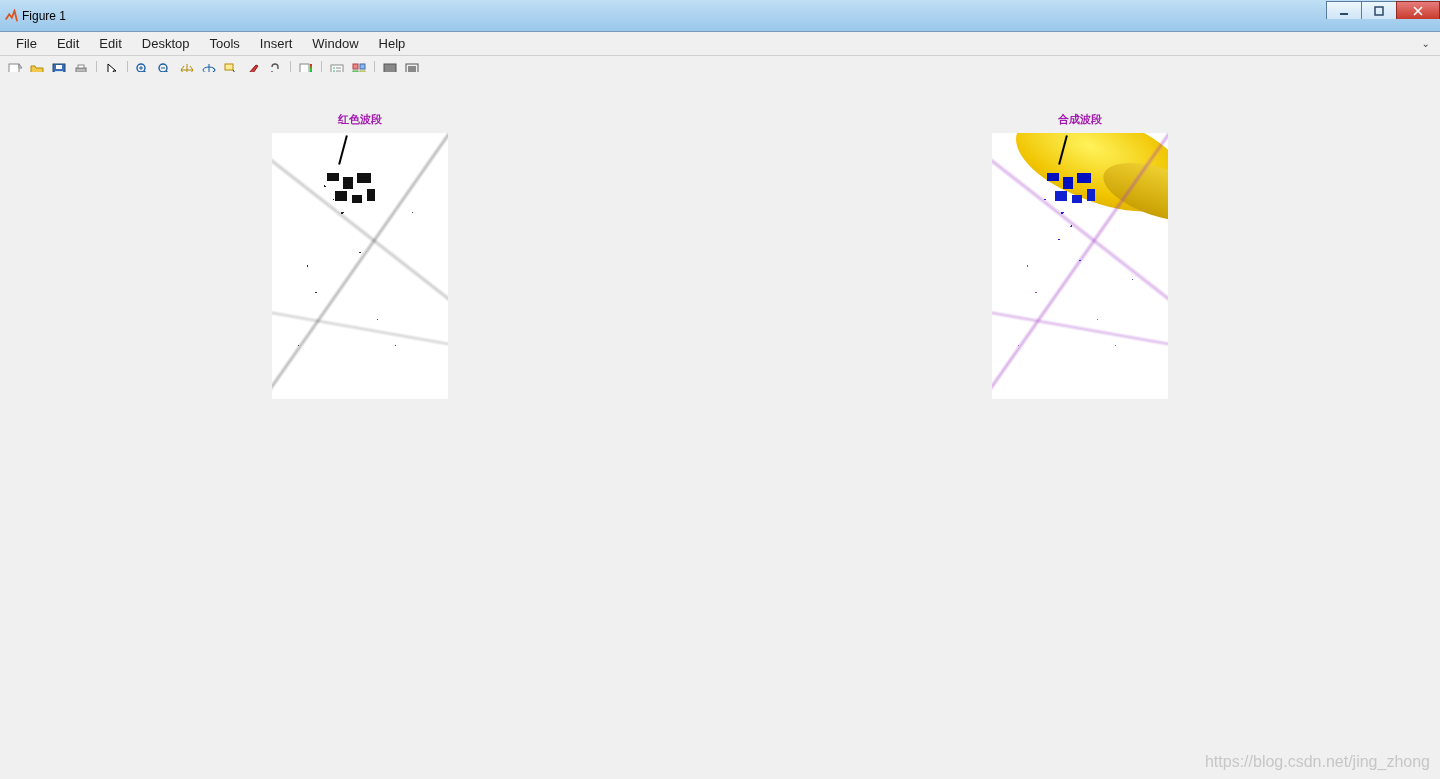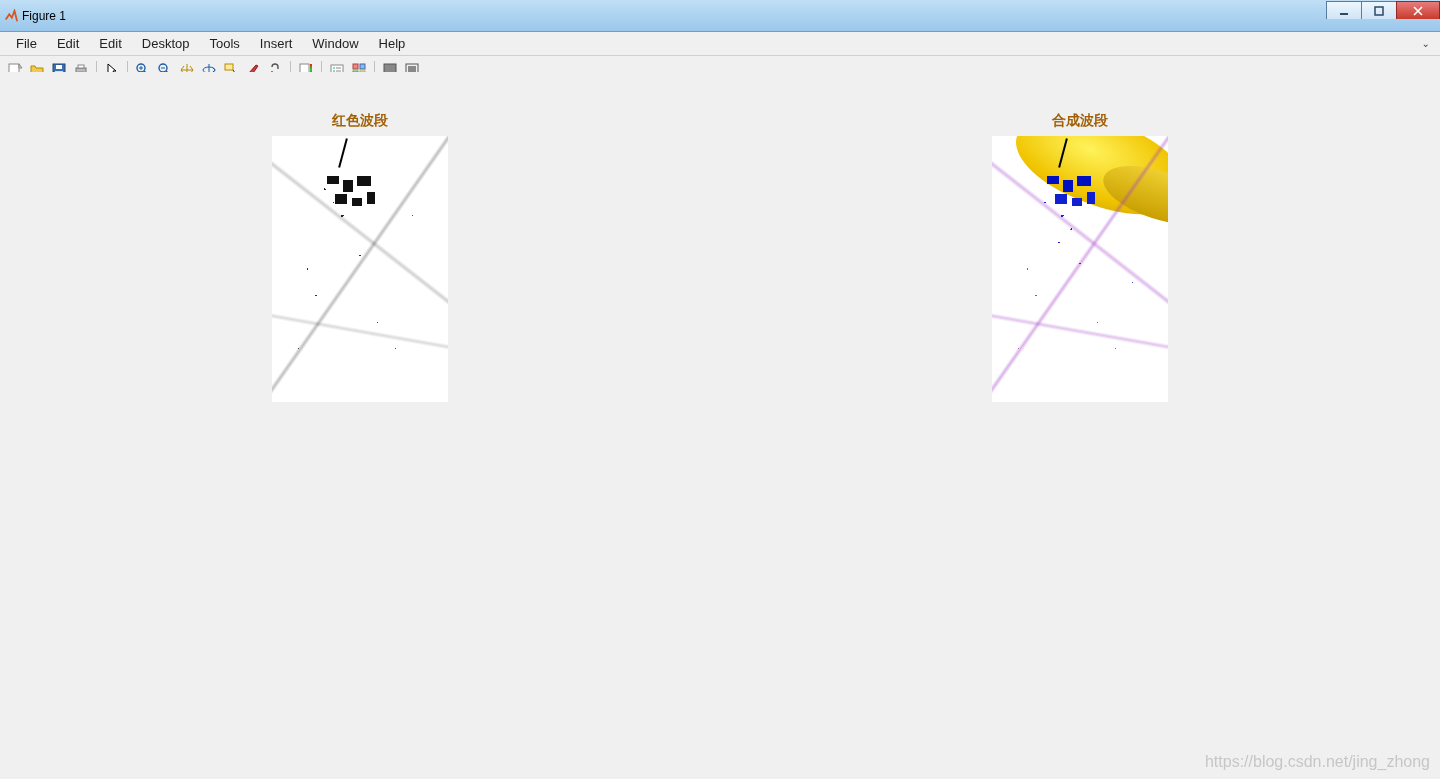--- a/index.html
+++ b/index.html
@@ -22,21 +22,21 @@
 
   
   .toolbar { height: 28px; background: #f0f0f0; display: flex; align-items: center; padding: 0 4px; gap: 0; border-bottom: 1px solid #c8c8c8; }
   .tool-btn { width: 22px; height: 22px; display: flex; align-items: center; justify-content: center; border: 1px solid transparent; border-radius: 2px; }
   .tool-sep { width: 1px; height: 18px; background: #c0c0c0; margin: 0 4px; }
 
   
   .figure-area { position: absolute; top: 72px; left: 0; right: 0; bottom: 0; background: #f0f0f0; }
   .subplot-grid { position: absolute; inset: 0; display: grid; grid-template-columns: 1fr 1fr; grid-template-rows: 1fr 1fr; }
   .subplot { display: flex; flex-direction: column; align-items: center; justify-content: flex-start; padding-top: 40px; }
-  .subplot-title { font-family: "SimSun", serif; font-size: 14px; font-weight: bold; color: #a16207; margin-bottom: 6px; }
+  .subplot-title { font-family: "SimSun", serif; font-size: 11px; font-weight: bold; color: #a21caf; margin-bottom: 6px; }
   .subplot-image { width: 176px; height: 266px; background: #ffffff; position: relative; overflow: hidden; image-rendering: pixelated; }
 
   
   .band-noise { position: absolute; inset: 0; background:
     radial-gradient(2px 2px at 30% 20%, #222 40%, transparent 41%),
     radial-gradient(2px 2px at 35% 25%, #222 40%, transparent 41%),
     radial-gradient(3px 3px at 40% 30%, #222 40%, transparent 41%),
     radial-gradient(1.5px 1.5px at 20% 50%, #333 40%, transparent 41%),
     radial-gradient(1.5px 1.5px at 25% 60%, #333 40%, transparent 41%),
     radial-gradient(2px 2px at 50% 45%, #333 40%, transparent 41%),

